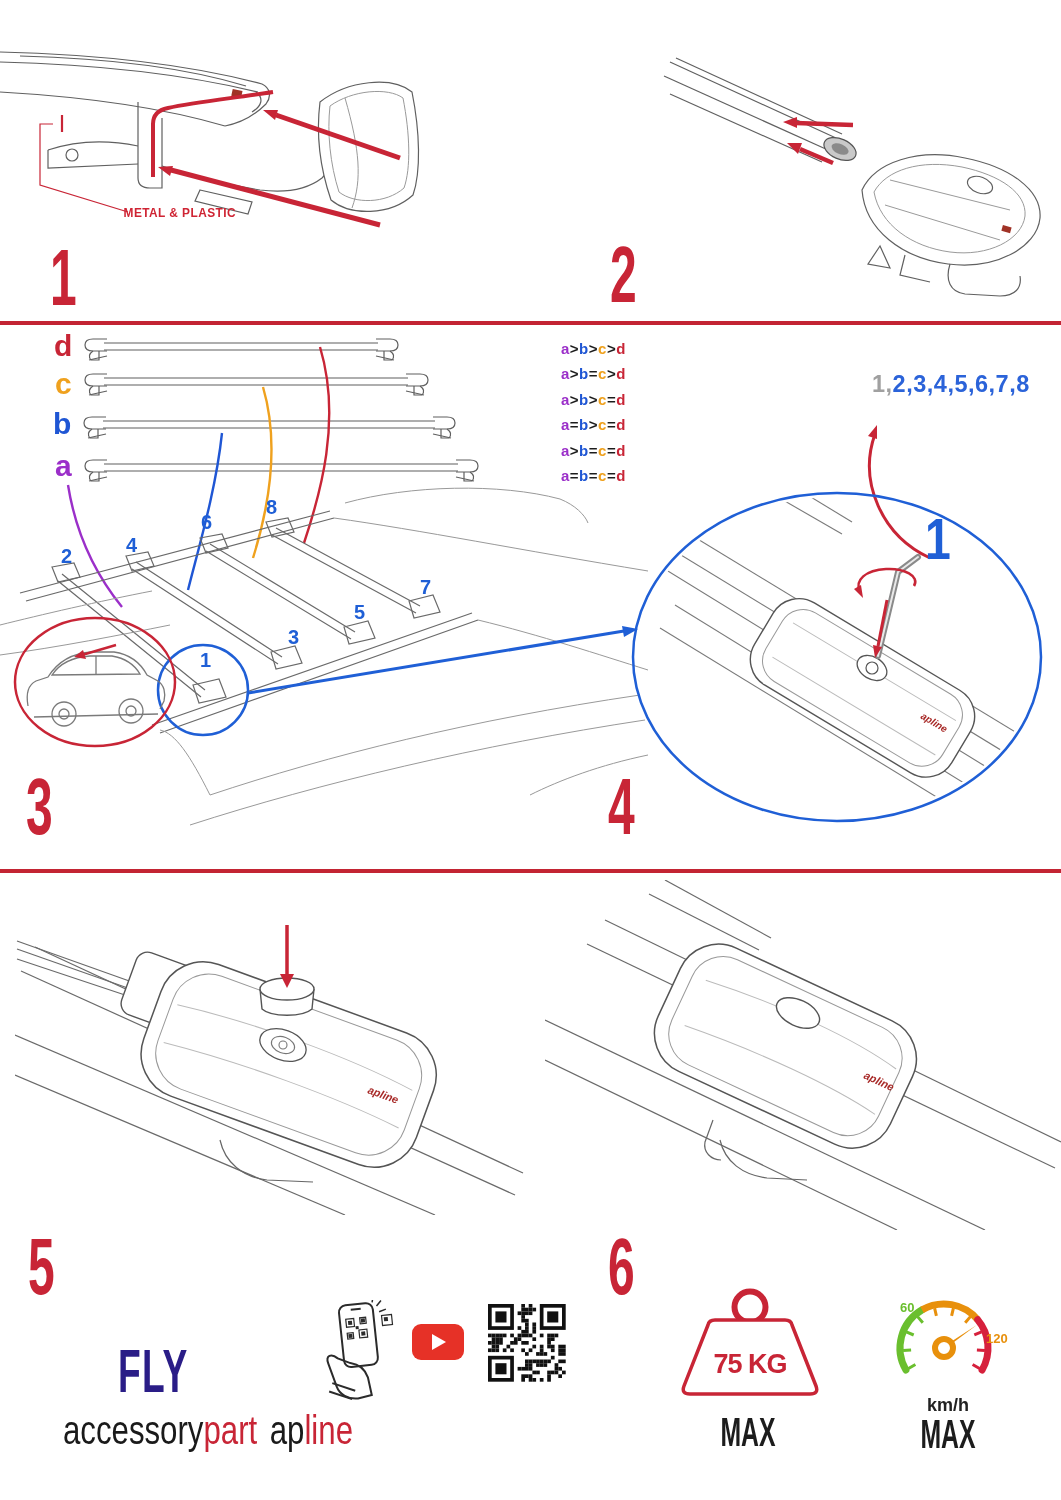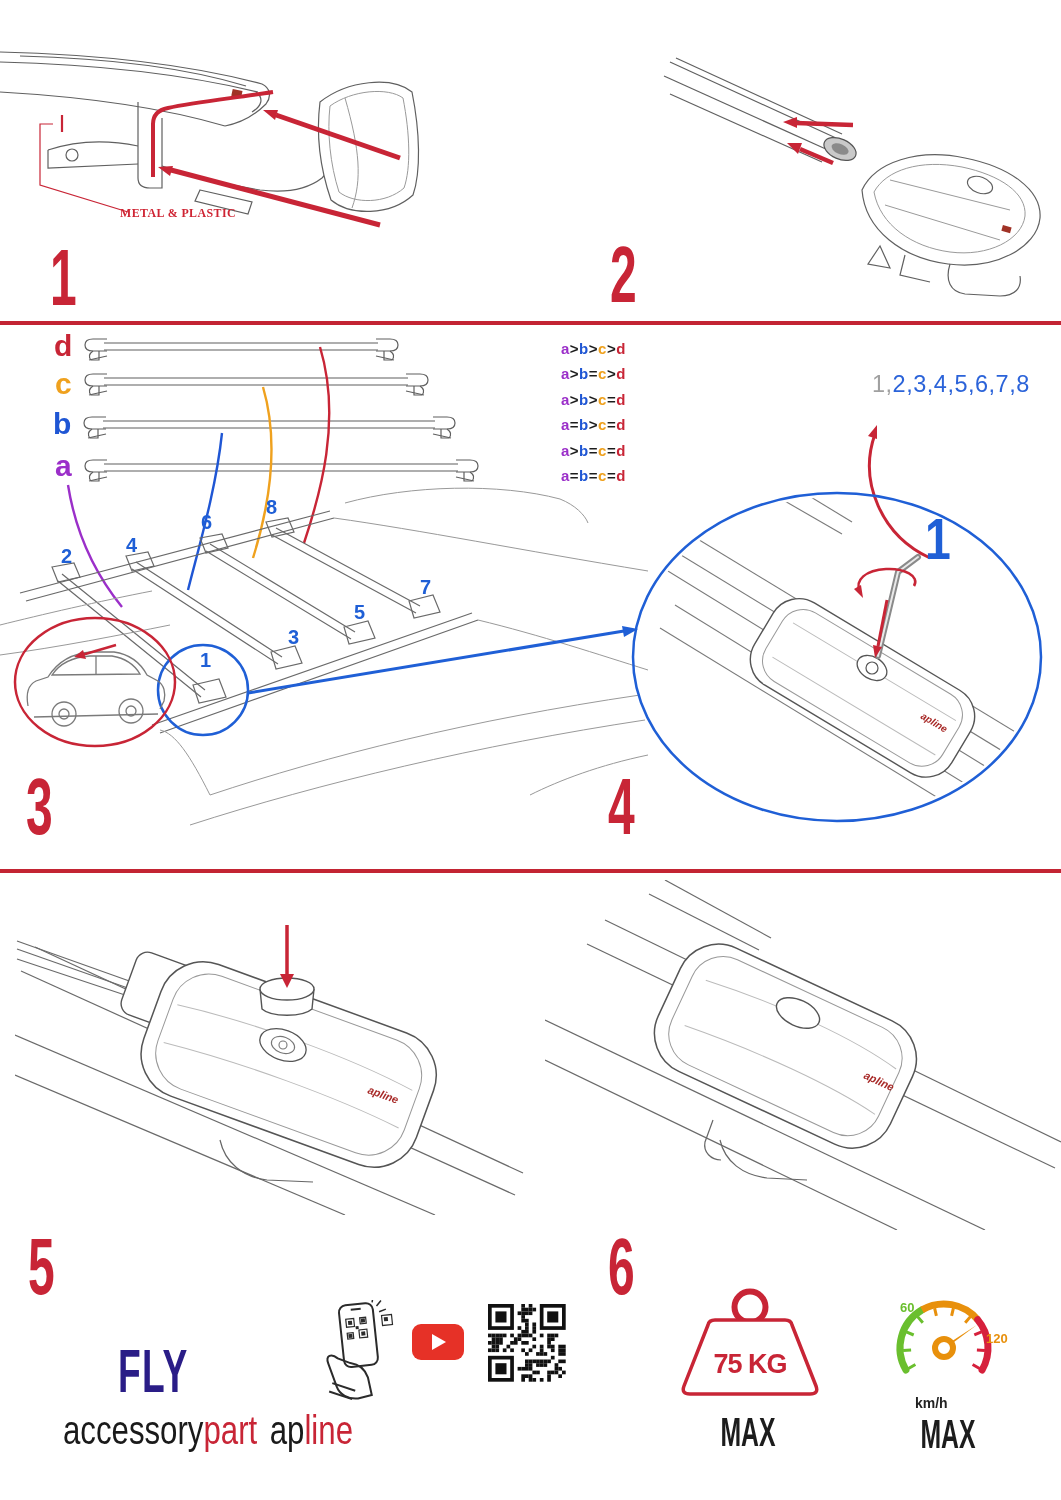--- a/index.html
+++ b/index.html
@@ -3,41 +3,41 @@
 <meta charset="utf-8">
 <style>
   html,body{margin:0;padding:0;background:#fff;}
   .page{position:relative;width:1061px;height:1500px;background:#fff;overflow:hidden;
         font-family:"Liberation Sans",sans-serif;}
   .abs{position:absolute;}
   svg{display:block;}
   .divider{position:absolute;left:0;width:1061px;height:4px;background:#c32433;}
   .stepnum{position:absolute;font-size:80px;font-weight:bold;color:#c82536;line-height:.88;
            transform:scaleX(.6);transform-origin:left top;letter-spacing:-2px;}
-  .mp-block{position:absolute;left:70px;top:205px;width:166px;text-align:right;font-family:Liberation Serif, serif;}
+  .mp-block{position:absolute;left:70px;top:205px;width:166px;text-align:right;}
   .mp-head{font-size:13.5px;font-weight:bold;color:#cf2433;transform:scaleX(.88);
            transform-origin:right center;margin-bottom:3px;letter-spacing:.5px;}
   .veh{font-size:10.5px;font-weight:bold;color:#45456b;line-height:1.17;
        transform:scaleX(.88);transform-origin:right center;letter-spacing:.2px;}
   .barlab{position:absolute;font-size:30px;font-weight:bold;line-height:1;}
   .formulas{position:absolute;left:561px;top:336px;}
   .formula-line{font-size:15px;font-weight:bold;line-height:25.4px;letter-spacing:.5px;}
-  .seq{position:absolute;left:872px;top:371px;font-size:23.5px;font-weight:400;letter-spacing:.5px;}
+  .seq{position:absolute;left:872px;top:371px;font-size:23.5px;font-weight:700;letter-spacing:.5px;}
   .posnum{position:absolute;font-size:20px;font-weight:bold;color:#1f5fd6;line-height:1;}
   .callout1{position:absolute;left:925px;top:510px;font-size:58px;font-weight:bold;color:#1f5fd6;
             transform:scaleX(.8);transform-origin:left top;line-height:1;}
   .fly{position:absolute;left:118px;top:1340px;font-size:62px;font-weight:bold;color:#2a1d87;
        transform:scaleX(.6);transform-origin:left top;letter-spacing:2px;line-height:1;}
   .brandline{position:absolute;left:63px;top:1410px;font-size:40px;font-weight:400;color:#1a1a1a;
              transform:scaleX(.78);transform-origin:left top;white-space:nowrap;line-height:1;}
   .brandline .red{color:#c82536;}
   .brandline .gap{margin-left:16px;}
   .maxtxt{position:absolute;font-size:40px;font-weight:bold;color:#1c1c1c;text-align:center;
           transform:scaleX(.62);transform-origin:center top;line-height:1;}
-  .kmh{position:absolute;left:915px;top:1395px;width:66px;text-align:left;font-size:14px;
+  .kmh{position:absolute;left:915px;top:1395px;width:66px;text-align:center;font-size:18px;
        font-weight:600;color:#222;}
 </style>
 </head>
 <body>
 
 <div class="page">
 
   <svg class="abs" style="left:0;top:40px" width="450" height="235" viewBox="0 0 450 235">
     <g stroke="#606060" stroke-width="1.2" fill="none">
 

